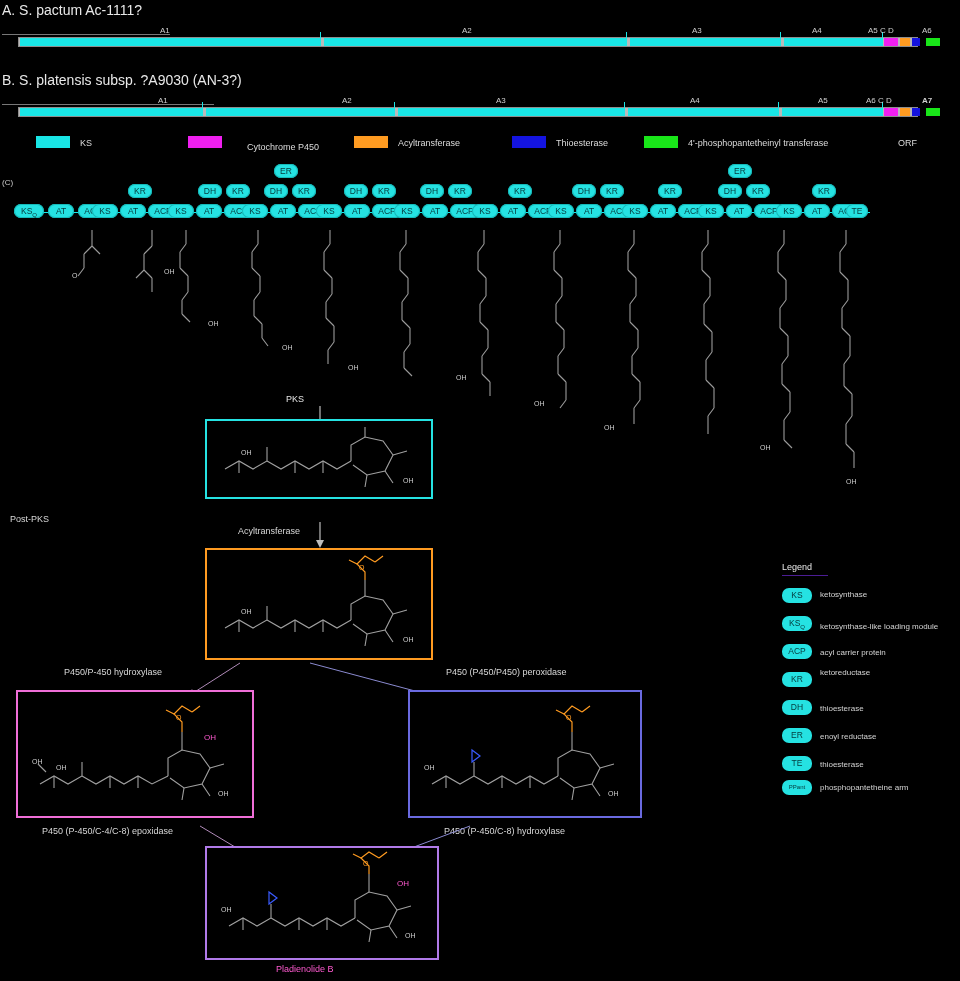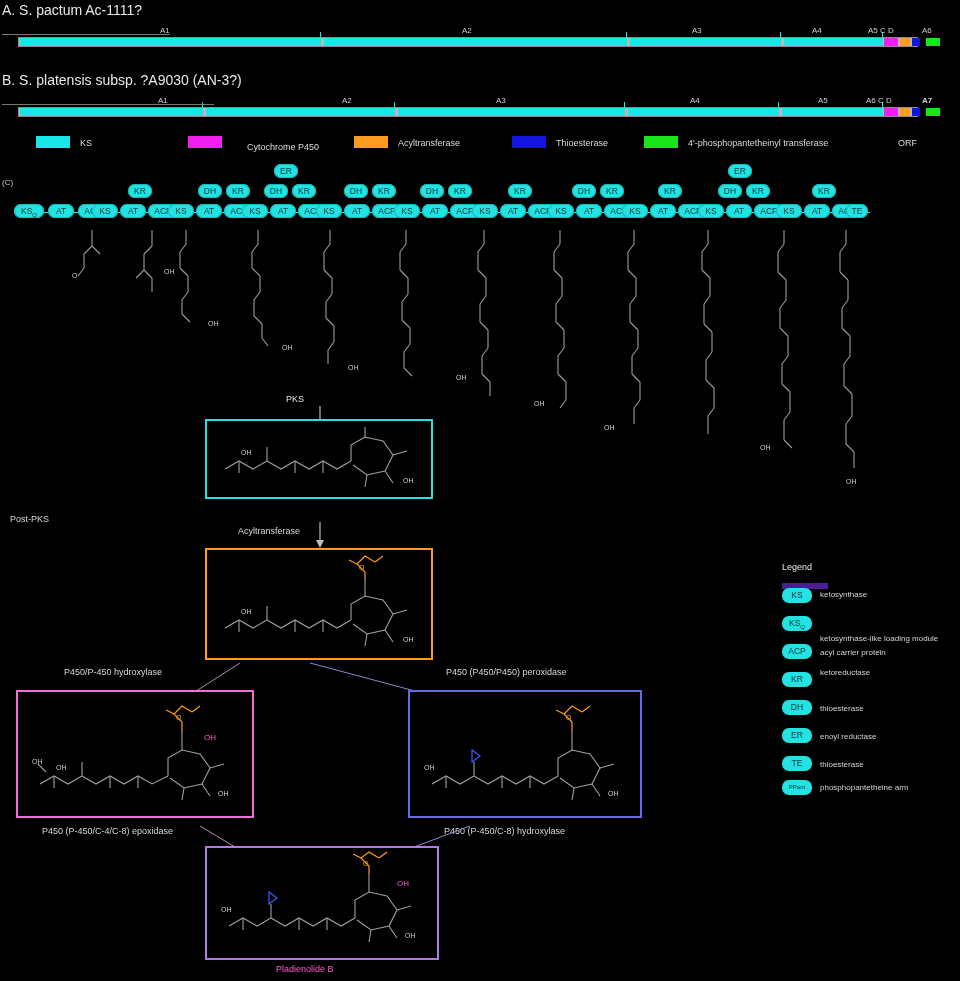--- a/index.html
+++ b/index.html
@@ -27,21 +27,21 @@
   .dom{position:absolute;background:#25e2e2;color:#05393b;font-size:8.5px;
        border-radius:7px;height:14px;line-height:14px;text-align:center;
        box-shadow:0 0 0 1px #15b9b9 inset;}
   .modline{position:absolute;background:#19e6e6;height:1px;}
 
   
   .chembox{position:absolute;border:2px solid;box-sizing:border-box;background:#000;}
 
   
   .legend-panel{position:absolute;left:782px;top:562px;width:168px;height:215px;}
-  .legend-title{font-size:9px;color:#e8e8e8;border-bottom:6px solid #4c1d95;padding-bottom:11px;}
+  .legend-title{font-size:9px;color:#e8e8e8;border-bottom:1px solid #4c1d95;padding-bottom:3px;}
   .lg-chip{position:absolute;left:0;width:30px;height:15px;border-radius:7px;background:#25e2e2;
            color:#05393b;font-size:8.5px;line-height:15px;text-align:center;}
   .lg-txt{position:absolute;left:38px;font-size:8px;color:#d4d4d4;white-space:nowrap;}
   .pk-title{font-size:9px;color:#e4e4e4;}
   .caption{font-size:9px;}
 </style>
 </head>
 <body>
 
 <div class="abs strain" style="left:2px;top:2px;width:168px;">A. S. pactum Ac-1111?</div>
@@ -342,21 +342,21 @@
 </div>
 <div class="abs caption" style="left:276px;top:964px;color:#ff5ad0;">Pladienolide B</div>
 
 <div class="legend-panel">
   <div class="legend-title" style="width:46px;">Legend</div>
 
   <div class="lg-chip" style="top:26px;"><span>KS</span></div>
   <div class="lg-txt" style="top:28px;">ketosynthase</div>
 
   <div class="lg-chip" style="top:54px;"><span>KS</span><sub style="font-size:6px;">Q</sub></div>
-  <div class="lg-txt" style="top:72px;">ketosynthase-like loading module</div>
+  <div class="lg-txt" style="top:60px;">ketosynthase-like loading module</div>
 
   <div class="lg-chip" style="top:82px;"><span>ACP</span></div>
   <div class="lg-txt" style="top:86px;">acyl carrier protein</div>
 
   <div class="lg-chip" style="top:110px;"><span>KR</span></div>
   <div class="lg-txt" style="top:106px;">ketoreductase</div>
 
   <div class="lg-chip" style="top:138px;"><span>DH</span></div>
   <div class="lg-txt" style="top:142px;">thioesterase</div>
 

